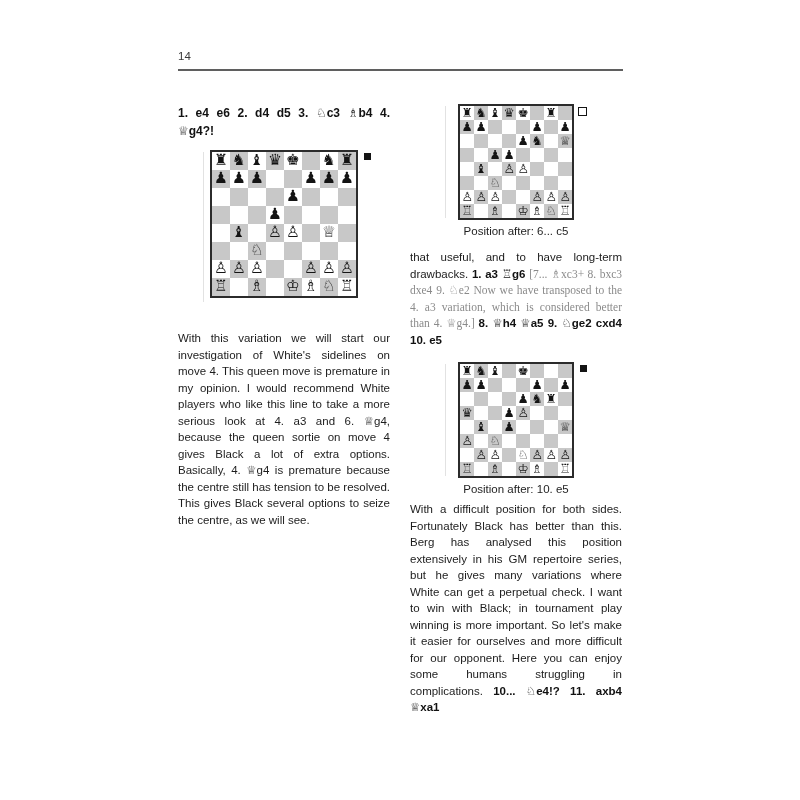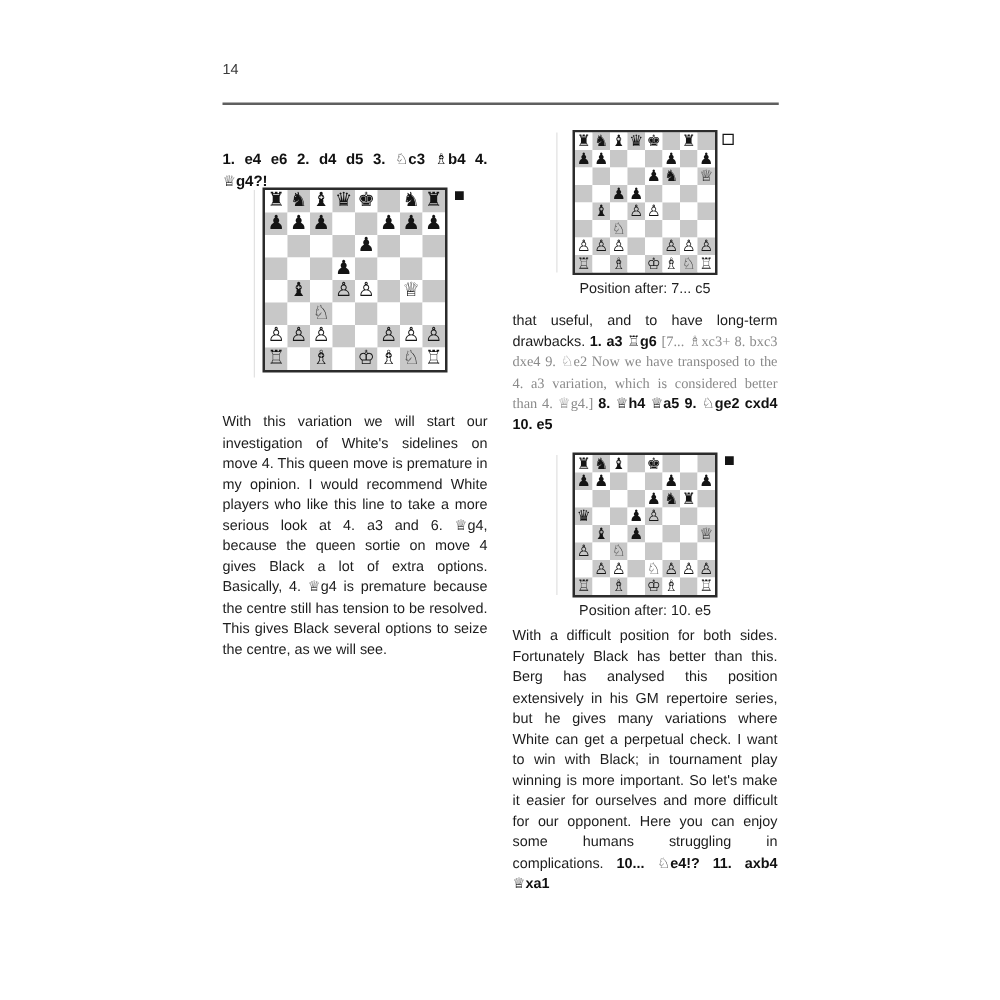--- a/index.html
+++ b/index.html
@@ -5,21 +5,21 @@
   html,body{margin:0;padding:0;background:#ffffff;}
   .page{
     position:relative;width:800px;height:800px;background:#ffffff;overflow:hidden;
     font-family:"Liberation Sans","DejaVu Sans",sans-serif;color:#1c1c1c;
   }
   
   .header{
     position:absolute;left:178px;top:50px;width:445px;
     display:flex;justify-content:space-between;align-items:baseline;
     font-size:11.5px;color:#3a3a3a;
-    border-bottom:2px solid #5f5f5f;padding-bottom:20px;
+    border-bottom:2px solid #5f5f5f;padding-bottom:7px;
   }
   
   .col{position:absolute;width:212px;}
   .col-left{left:178px;top:104px;height:660px;}
   .col-right{left:410px;top:101px;height:660px;}
   .block{position:absolute;left:0;width:212px;}
   .para{
     font-size:11.5px;line-height:16.5px;text-align:justify;color:#1c1c1c;
   }
   .moves-heading{
@@ -63,21 +63,21 @@
   <div class="header">
     <span>14</span>
   </div>
 
   <div class="artifact" style="left:203px;top:152px;height:150px;"></div>
   <div class="artifact" style="left:445px;top:106px;height:112px;"></div>
   <div class="artifact" style="left:445px;top:364px;height:112px;"></div>
 
   <div class="col col-left">
 
-    <div class="block moves-heading" style="top:14px;">1. e4 e6 2. d4 d5 3. ♘c3 ♗b4 4. ♕g4?!</div>
+    <div class="block moves-heading" style="top:0px;">1. e4 e6 2. d4 d5 3. ♘c3 ♗b4 4. ♕g4?!</div>
 
     <div class="block diagram" style="top:46px;">
       <div class="board-wrap board-lg-wrap">
         <div class="board board-lg">
             <div class="square light">
               <span class="piece black">♜</span>
             </div>
             <div class="square dark">
               <span class="piece black">♞</span>
             </div>
@@ -341,21 +341,21 @@
             </div>
             <div class="square dark">
               <span class="piece white">♘</span>
             </div>
             <div class="square light">
               <span class="piece white">♖</span>
             </div>
           </div>
         <span class="marker marker-white"></span>
       </div>
-      <div class="caption">Position after: 7... c5</div>
+      <div class="caption">Position after: 6... c5</div>
     </div>
 
     <div class="block para" style="top:148px;"><span class="seg-regular">that useful, and to have long-term drawbacks. </span><span class="seg-bold">1. a3 ♖g6 </span><span class="seg-gray">[7... ♗xc3+ 8. bxc3 dxe4 9. ♘e2 Now we have transposed to the 4. a3 variation, which is considered better than 4. ♕g4.] </span><span class="seg-bold">8. ♕h4 ♕a5 9. ♘ge2 cxd4 10. e5</span></div>
 
     <div class="block diagram" style="top:261px;">
       <div class="board-wrap board-sm-wrap">
         <div class="board board-sm">
             <div class="square light">
               <span class="piece black">♜</span>
             </div>

